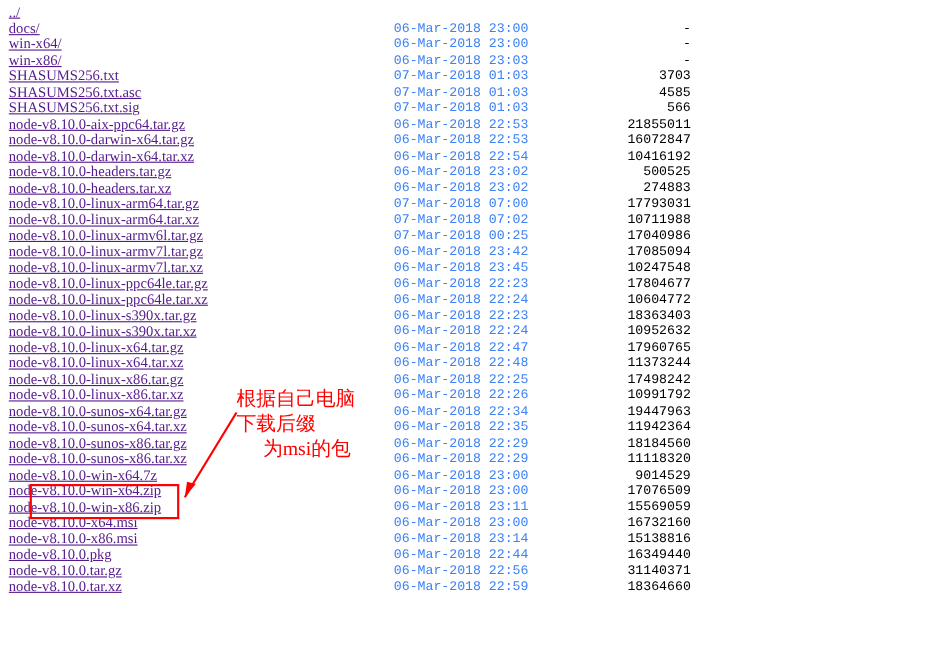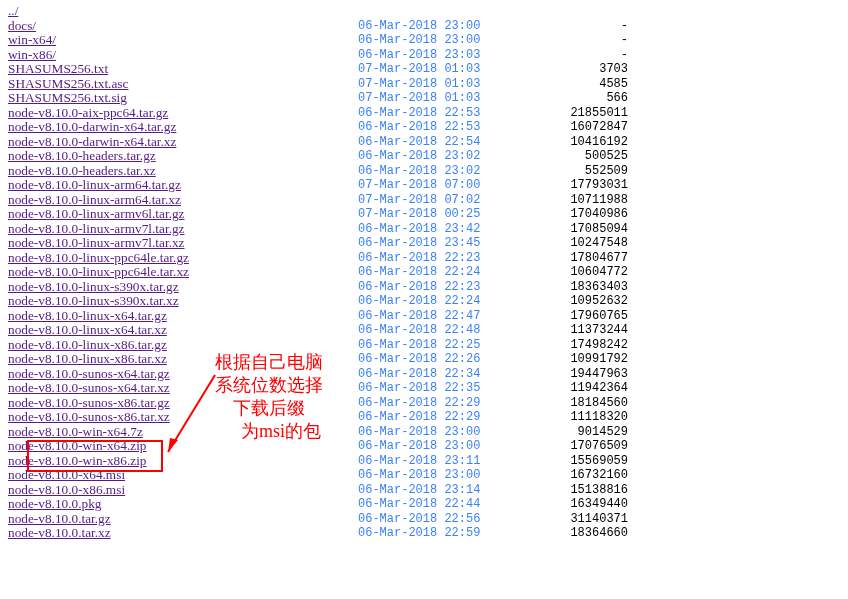--- a/index.html
+++ b/index.html
@@ -54,21 +54,20 @@
       left: 215px;
       top: 351px;
       color: #ff0000;
       font-family: "SimSun", "宋体", serif;
       font-size: 18px;
       line-height: 22px;
       white-space: nowrap;
     }
     .annotation div {
       margin-bottom: 1px;
-      text-align: center;
     }
     .arrow-svg {
       position: absolute;
       left: 160px;
       top: 370px;
       width: 60px;
       height: 90px;
       pointer-events: none;
     }
   </style>
@@ -80,21 +79,21 @@
     <div class="row"><span class="name"><a href="#">docs/</a></span><span class="date">06-Mar-2018 23:00</span><span class="size">-</span></div>
     <div class="row"><span class="name"><a href="#">win-x64/</a></span><span class="date">06-Mar-2018 23:00</span><span class="size">-</span></div>
     <div class="row"><span class="name"><a href="#">win-x86/</a></span><span class="date">06-Mar-2018 23:03</span><span class="size">-</span></div>
     <div class="row"><span class="name"><a href="#">SHASUMS256.txt</a></span><span class="date">07-Mar-2018 01:03</span><span class="size">3703</span></div>
     <div class="row"><span class="name"><a href="#">SHASUMS256.txt.asc</a></span><span class="date">07-Mar-2018 01:03</span><span class="size">4585</span></div>
     <div class="row"><span class="name"><a href="#">SHASUMS256.txt.sig</a></span><span class="date">07-Mar-2018 01:03</span><span class="size">566</span></div>
     <div class="row"><span class="name"><a href="#">node-v8.10.0-aix-ppc64.tar.gz</a></span><span class="date">06-Mar-2018 22:53</span><span class="size">21855011</span></div>
     <div class="row"><span class="name"><a href="#">node-v8.10.0-darwin-x64.tar.gz</a></span><span class="date">06-Mar-2018 22:53</span><span class="size">16072847</span></div>
     <div class="row"><span class="name"><a href="#">node-v8.10.0-darwin-x64.tar.xz</a></span><span class="date">06-Mar-2018 22:54</span><span class="size">10416192</span></div>
     <div class="row"><span class="name"><a href="#">node-v8.10.0-headers.tar.gz</a></span><span class="date">06-Mar-2018 23:02</span><span class="size">500525</span></div>
-    <div class="row"><span class="name"><a href="#">node-v8.10.0-headers.tar.xz</a></span><span class="date">06-Mar-2018 23:02</span><span class="size">552509</span></div>
+    <div class="row"><span class="name"><a href="#">node-v8.10.0-headers.tar.xz</a></span><span class="date">06-Mar-2018 23:02</span><span class="size">274883</span></div>
     <div class="row"><span class="name"><a href="#">node-v8.10.0-linux-arm64.tar.gz</a></span><span class="date">07-Mar-2018 07:00</span><span class="size">17793031</span></div>
     <div class="row"><span class="name"><a href="#">node-v8.10.0-linux-arm64.tar.xz</a></span><span class="date">07-Mar-2018 07:02</span><span class="size">10711988</span></div>
     <div class="row"><span class="name"><a href="#">node-v8.10.0-linux-armv6l.tar.gz</a></span><span class="date">07-Mar-2018 00:25</span><span class="size">17040986</span></div>
     <div class="row"><span class="name"><a href="#">node-v8.10.0-linux-armv7l.tar.gz</a></span><span class="date">06-Mar-2018 23:42</span><span class="size">17085094</span></div>
     <div class="row"><span class="name"><a href="#">node-v8.10.0-linux-armv7l.tar.xz</a></span><span class="date">06-Mar-2018 23:45</span><span class="size">10247548</span></div>
     <div class="row"><span class="name"><a href="#">node-v8.10.0-linux-ppc64le.tar.gz</a></span><span class="date">06-Mar-2018 22:23</span><span class="size">17804677</span></div>
     <div class="row"><span class="name"><a href="#">node-v8.10.0-linux-ppc64le.tar.xz</a></span><span class="date">06-Mar-2018 22:24</span><span class="size">10604772</span></div>
     <div class="row"><span class="name"><a href="#">node-v8.10.0-linux-s390x.tar.gz</a></span><span class="date">06-Mar-2018 22:23</span><span class="size">18363403</span></div>
     <div class="row"><span class="name"><a href="#">node-v8.10.0-linux-s390x.tar.xz</a></span><span class="date">06-Mar-2018 22:24</span><span class="size">10952632</span></div>
     <div class="row"><span class="name"><a href="#">node-v8.10.0-linux-x64.tar.gz</a></span><span class="date">06-Mar-2018 22:47</span><span class="size">17960765</span></div>
@@ -112,21 +111,20 @@
     <div class="row"><span class="name"><a href="#">node-v8.10.0-x86.msi</a></span><span class="date">06-Mar-2018 23:14</span><span class="size">15138816</span></div>
     <div class="row"><span class="name"><a href="#">node-v8.10.0.pkg</a></span><span class="date">06-Mar-2018 22:44</span><span class="size">16349440</span></div>
     <div class="row"><span class="name"><a href="#">node-v8.10.0.tar.gz</a></span><span class="date">06-Mar-2018 22:56</span><span class="size">31140371</span></div>
     <div class="row"><span class="name"><a href="#">node-v8.10.0.tar.xz</a></span><span class="date">06-Mar-2018 22:59</span><span class="size">18364660</span></div>
   </div>
 
 <div class="highlight-box"></div>
 
 <div class="annotation">
   <div>根据自己电脑</div>
-  <div>系统位数选择</div>
   <div>下载后缀</div>
   <div style="text-indent:24px">为msi的包</div>
 </div>
 
 <svg class="arrow-svg" viewBox="0 0 60 90">
   <line x1="55" y1="5" x2="8" y2="82" stroke="#ff0000" stroke-width="2"></line>
   <polygon points="8,82 18,70 10,68" fill="#ff0000"></polygon>
 </svg>
 
 </body></html>

